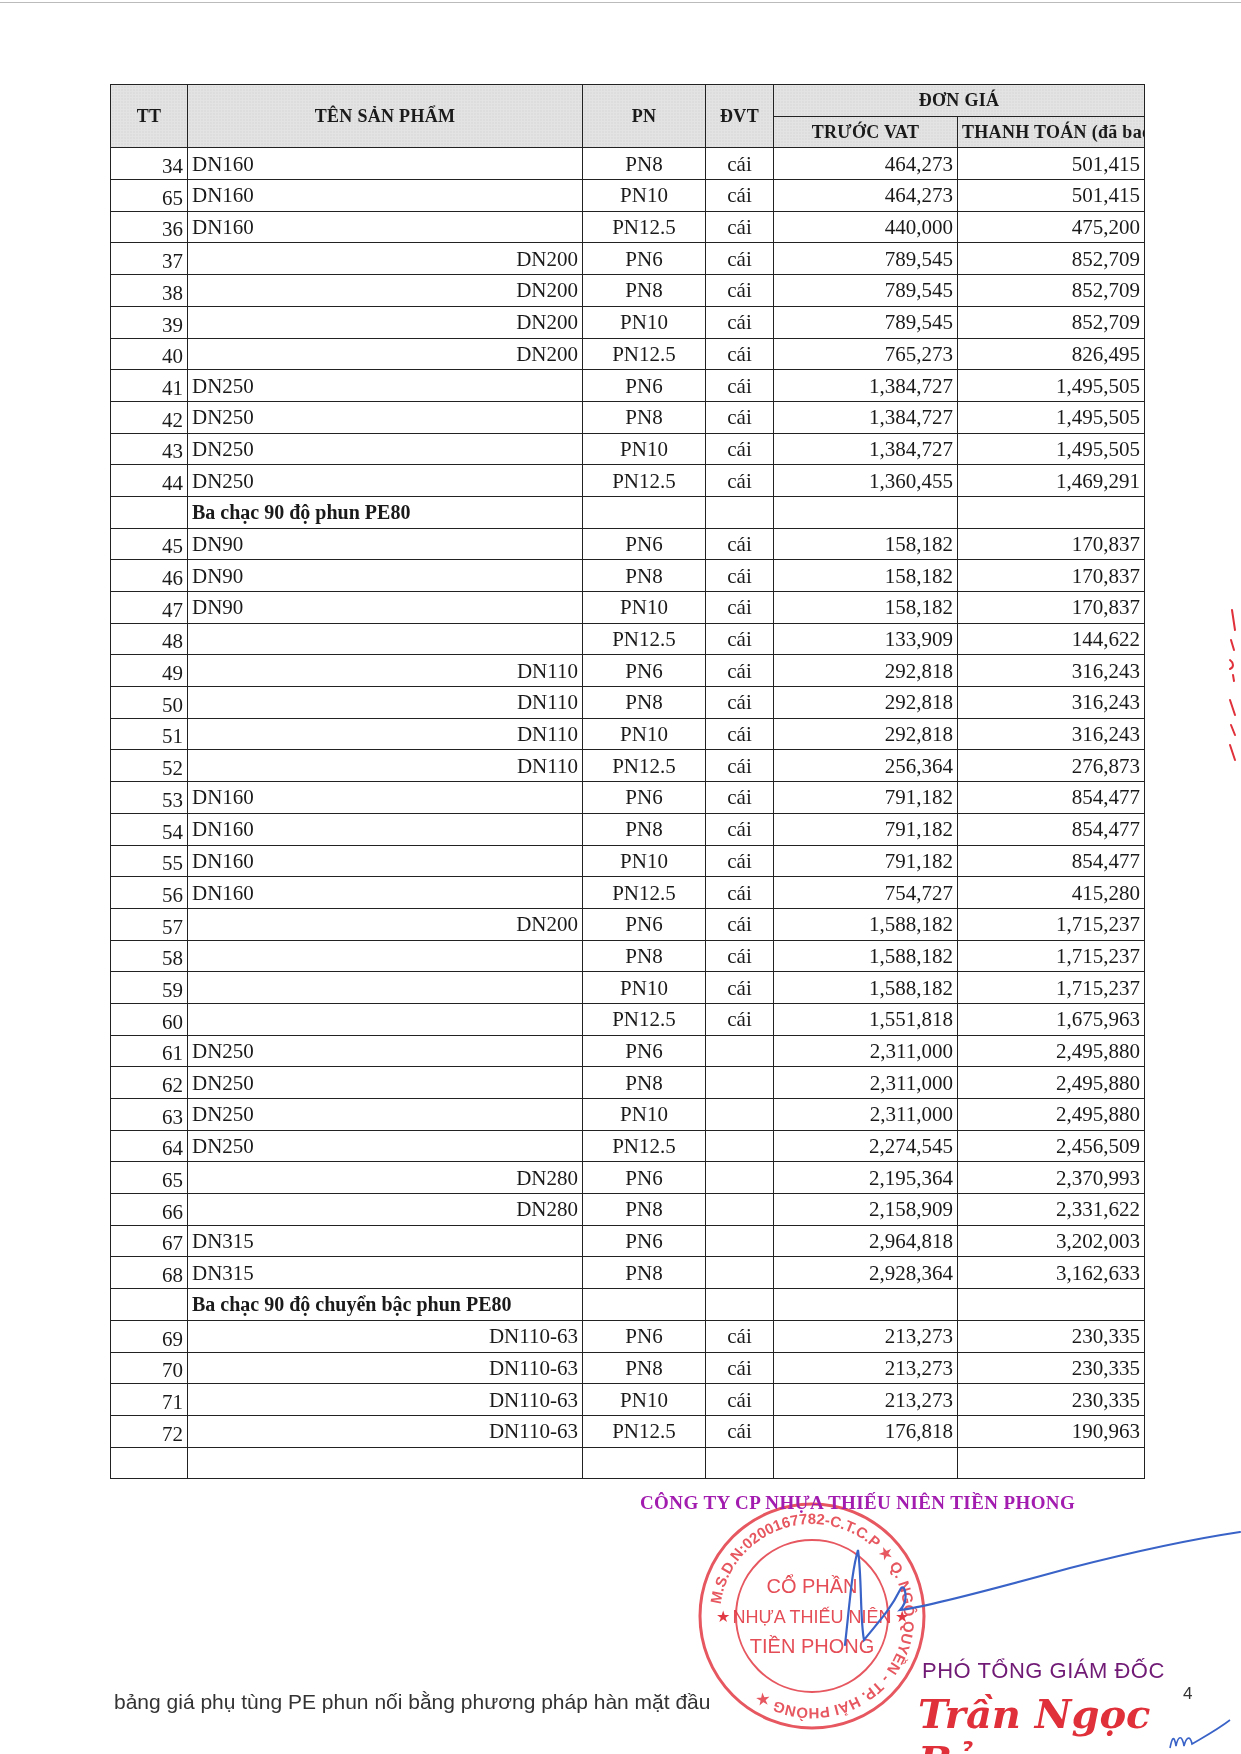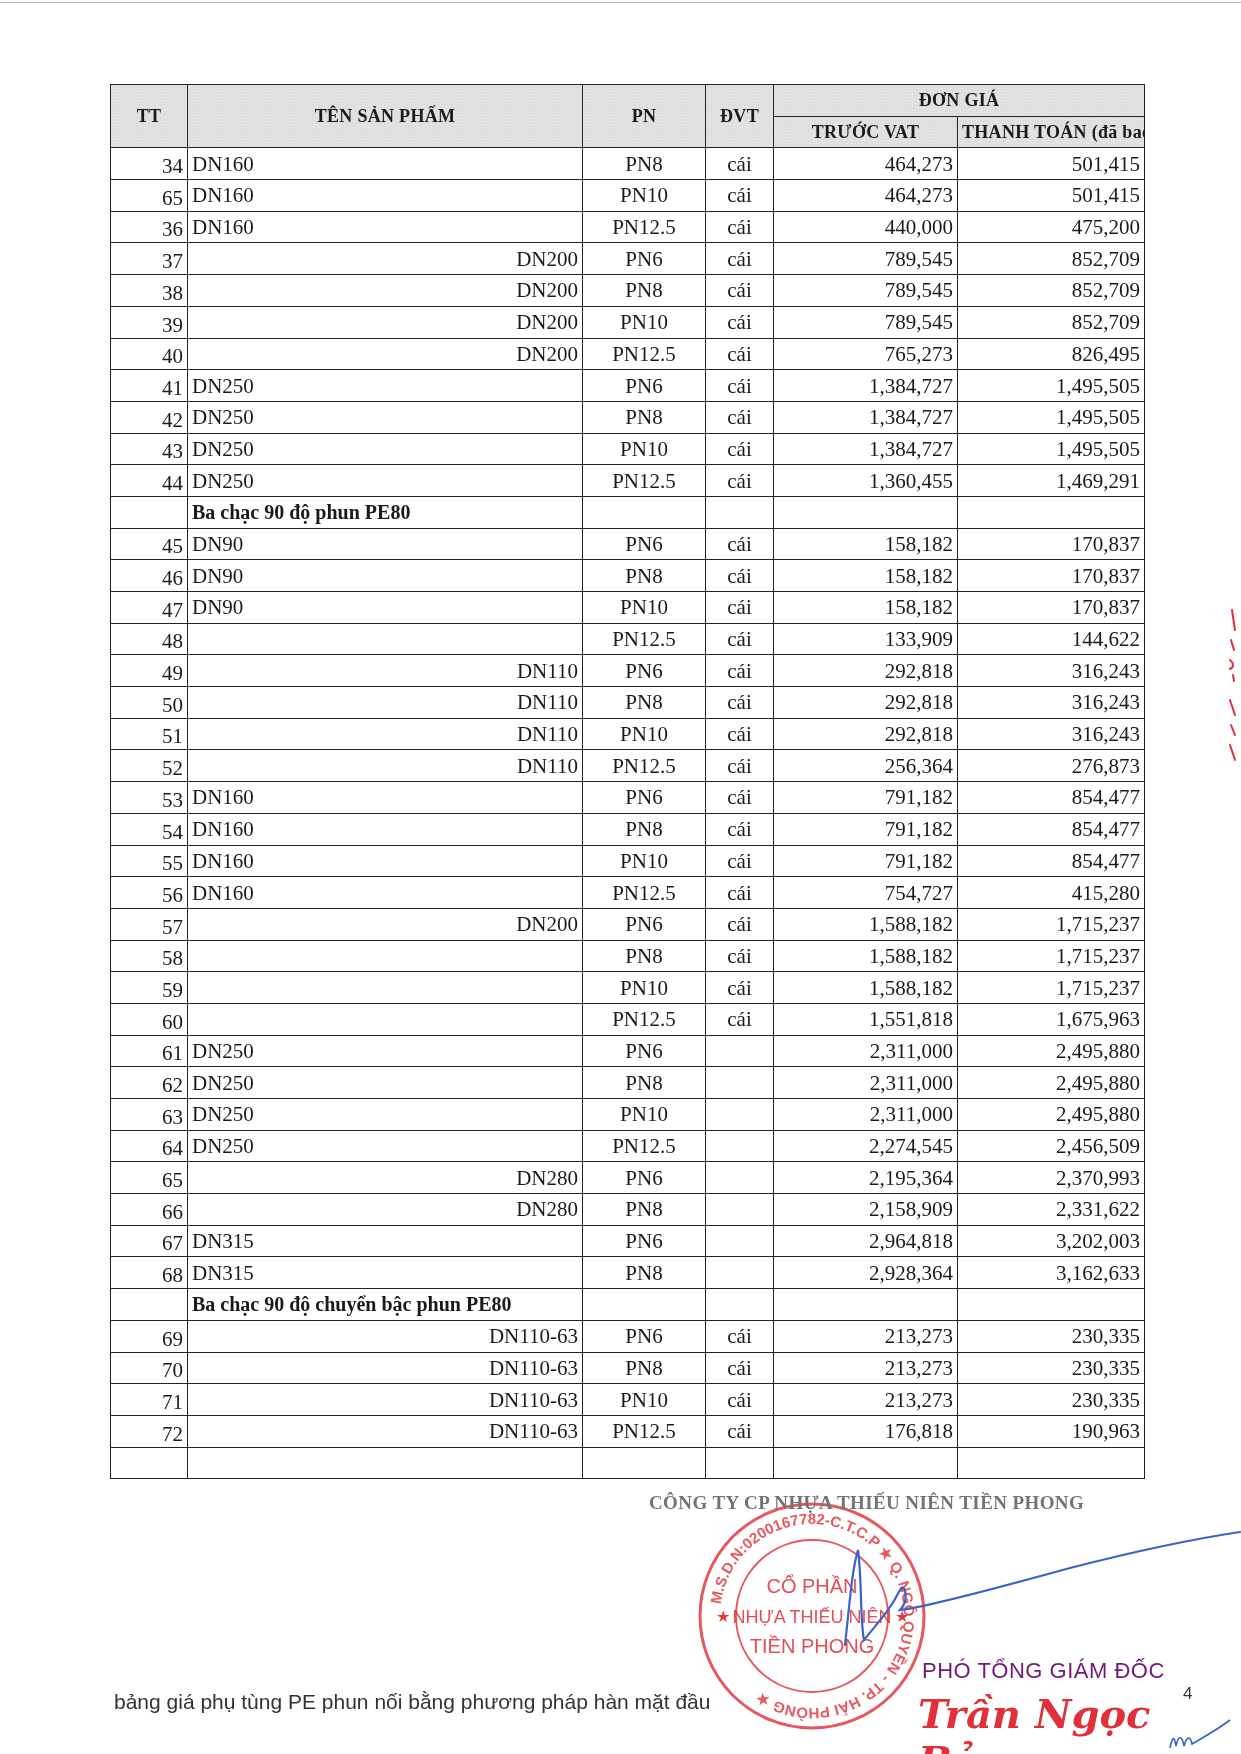--- a/index.html
+++ b/index.html
@@ -18,21 +18,21 @@
   th.h-thanh { font-size: 18px; line-height: 23px; white-space: normal; }
   col.c-tt { width: 77px; } col.c-name { width: 395px; } col.c-pn { width: 123px; }
   col.c-dvt { width: 68px; } col.c-pre { width: 184px; } col.c-post { width: 187px; }
   td.tt { text-align: right; vertical-align: bottom; }
   td.name { text-align: left; }
   td.name.right { text-align: right; }
   td.pn, td.dvt { text-align: center; }
   td.num { text-align: right; }
   tr.section td.name { font-weight: bold; font-size: 20px; }
   .footer-company { position: absolute; left: 640px; top: 1492px; font-weight: bold;
-                    font-size: 19px; letter-spacing: 0.4px; color: #737373; margin-left: 9px; }
+                    font-size: 19px; letter-spacing: 0.4px; color: #a21caf; }
   .footer-note { position: absolute; left: 114px; top: 1690px; font-family: "Liberation Sans", sans-serif;
                  font-size: 21px; color: #333; }
   .page-num { position: absolute; left: 1183px; top: 1684px; font-family: "Liberation Sans", sans-serif;
               font-size: 17px; color: #333; }
   .title-red { position: absolute; left: 922px; top: 1658px; font-family: Liberation Sans, sans-serif;
                font-size: 22px; color: #701a75; letter-spacing: 0.5px; }
   .sig-name { position: absolute; left: 918px; top: 1690px; font-family: "DejaVu Serif", serif;
               font-style: italic; font-weight: bold; font-size: 40px; color: #e0303a; }
   .stamp { position: absolute; left: 692px; top: 1496px; width: 240px; height: 240px; }
   .signature { position: absolute; left: 840px; top: 1530px; width: 401px; height: 120px; }

